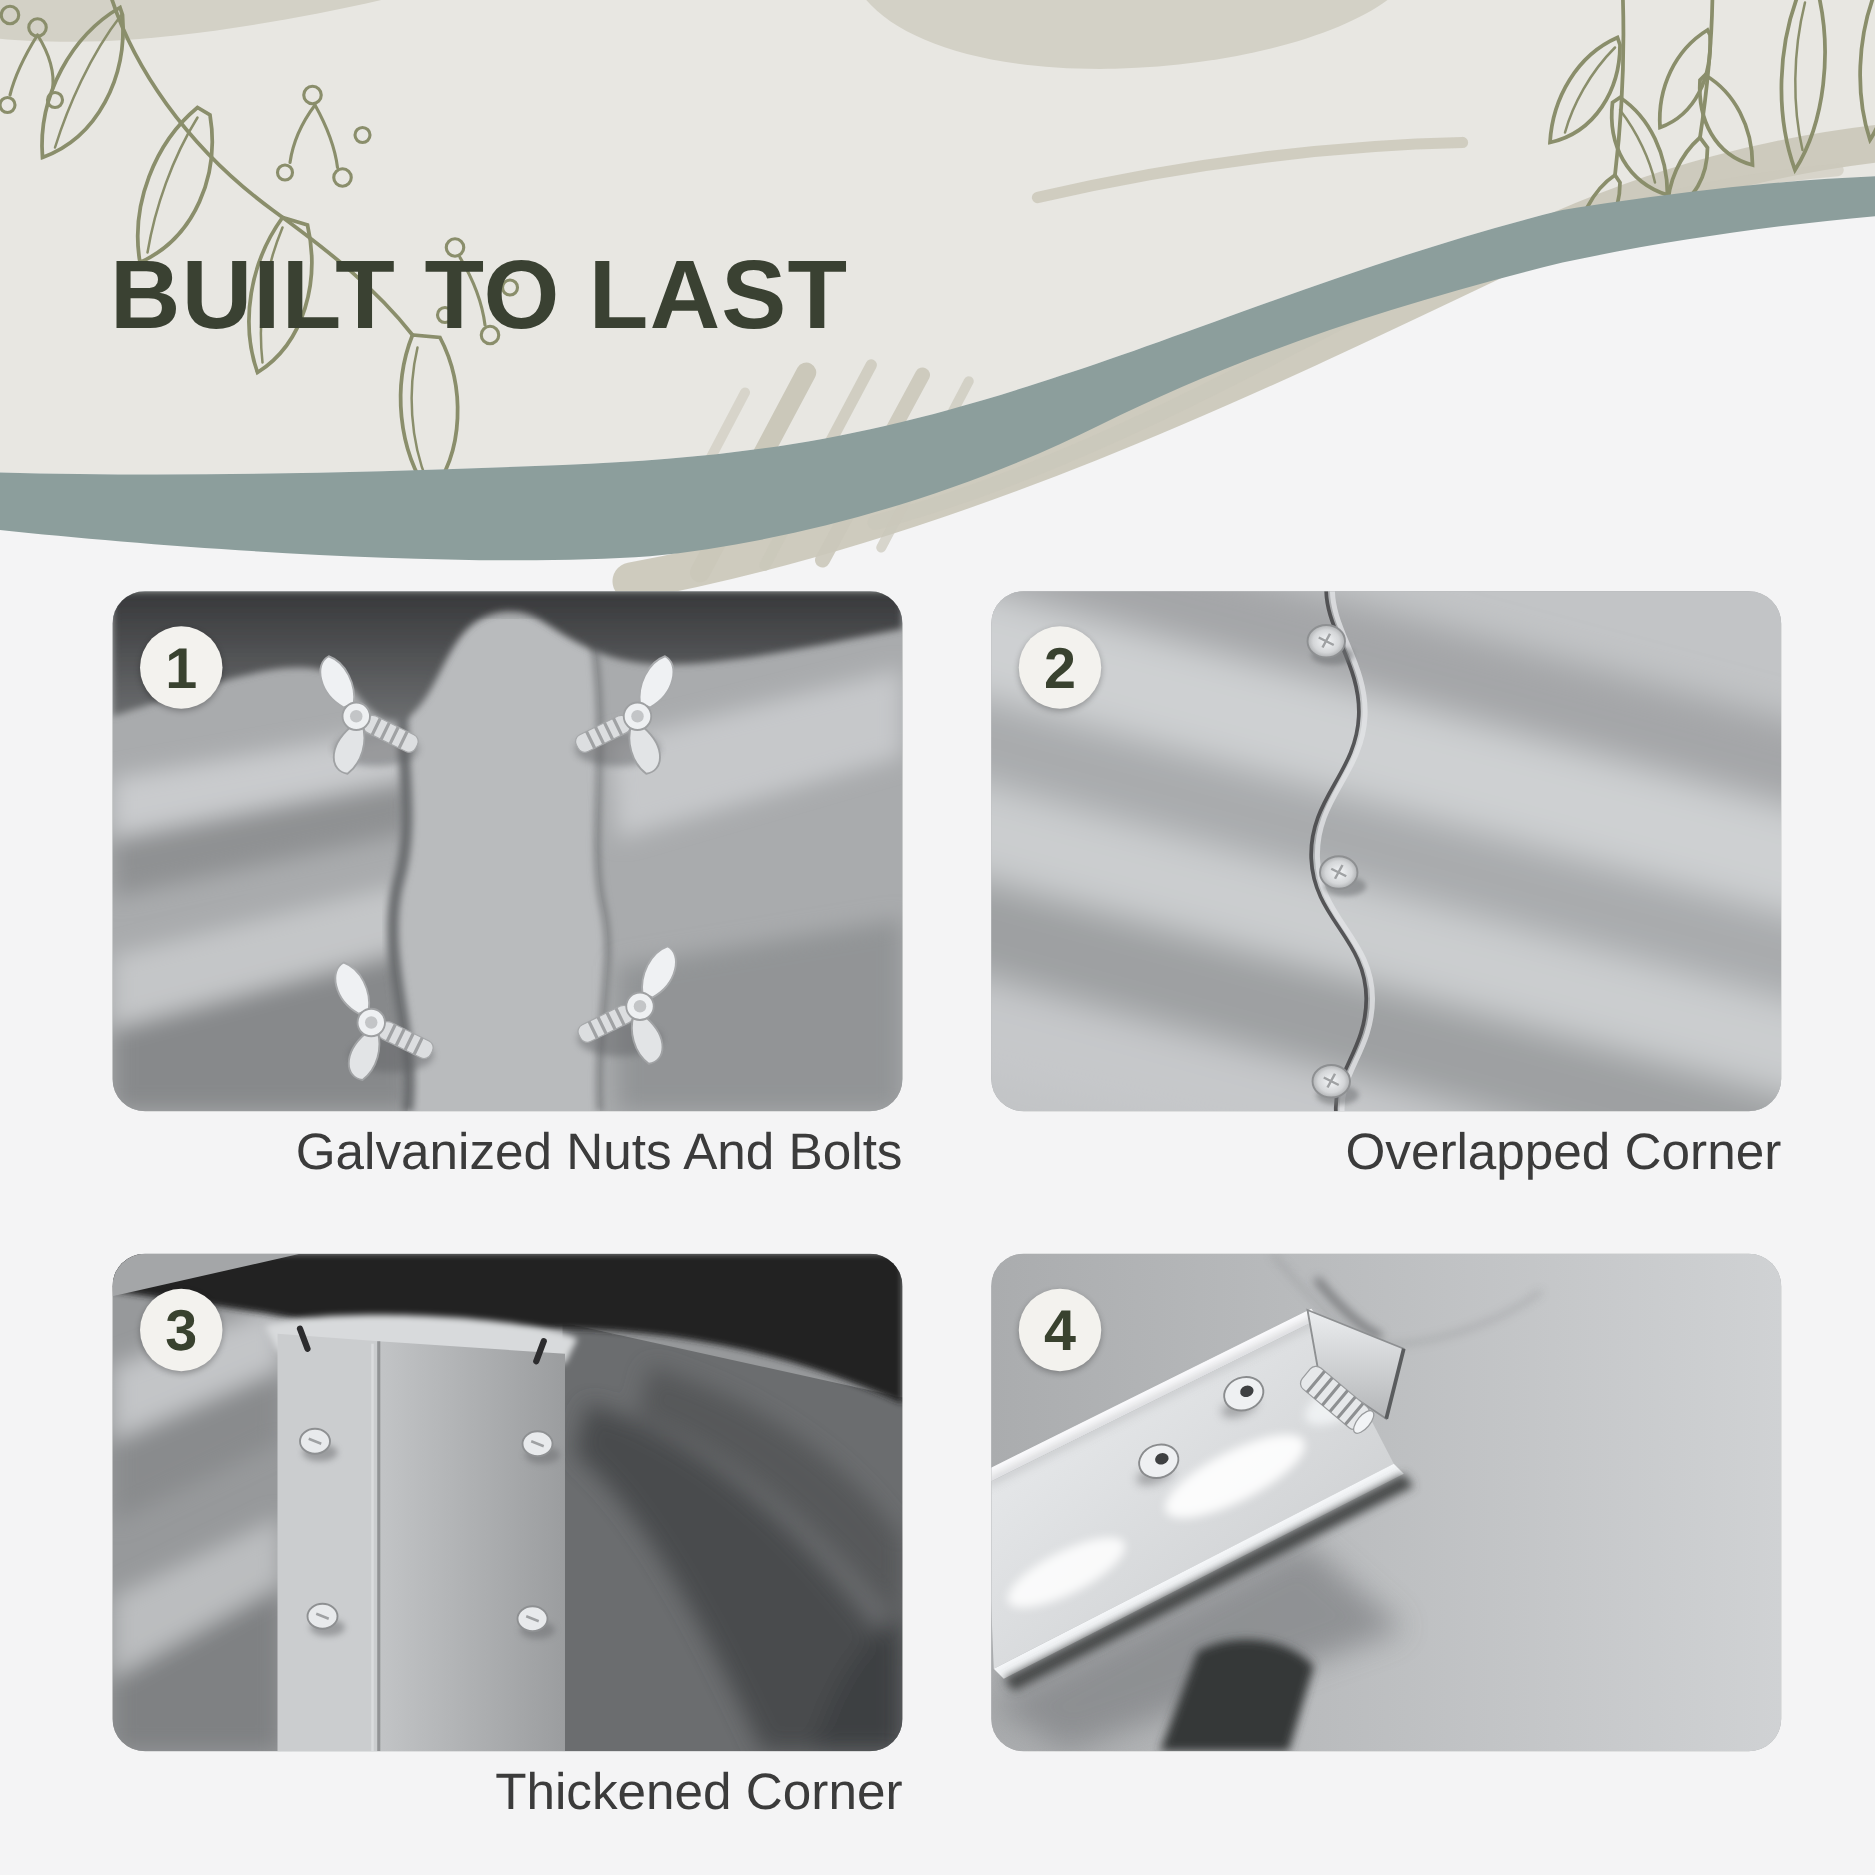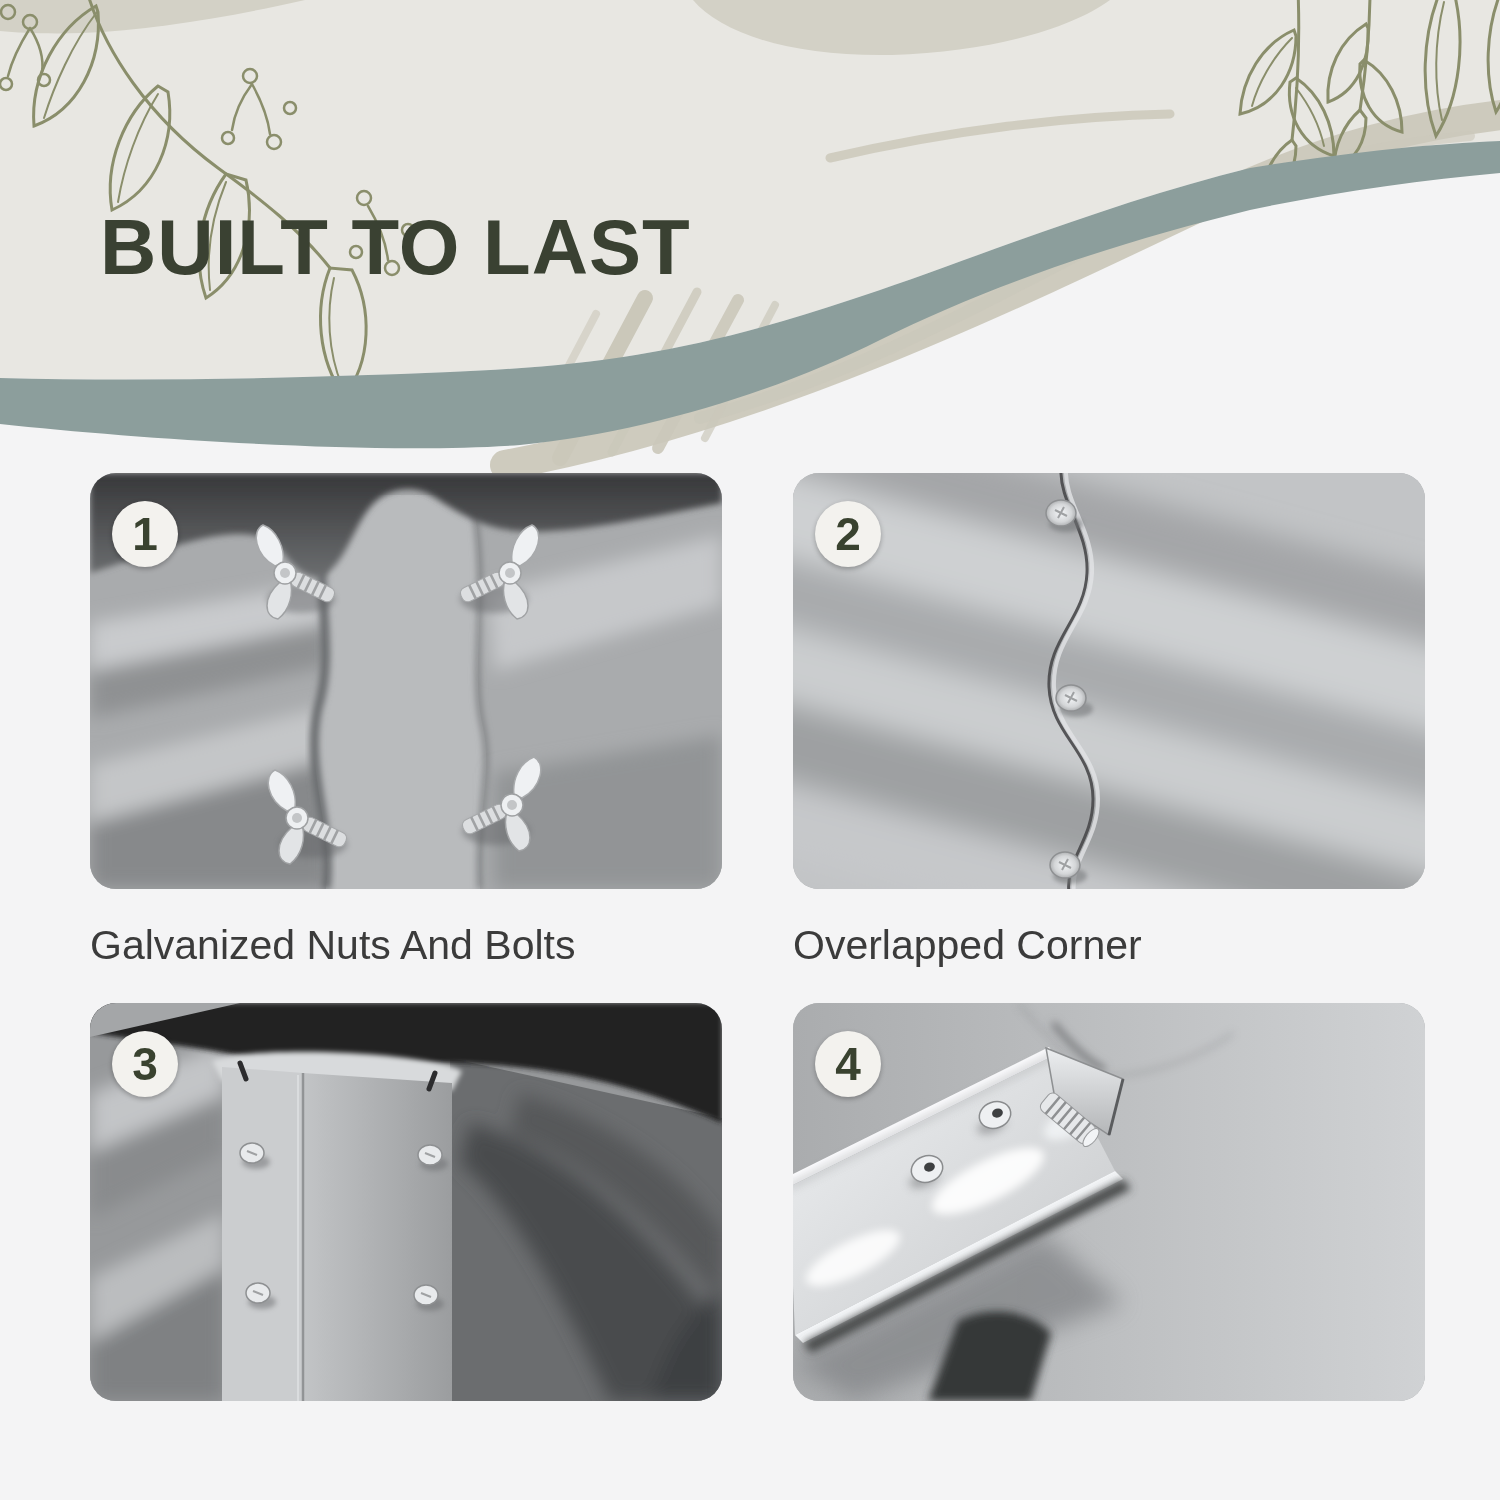--- a/index.html
+++ b/index.html
@@ -1,31 +1,31 @@
 <!DOCTYPE html>
 <html><head>
 <meta charset="utf-8">
 <style>
   html,body{margin:0;padding:0;background:#f4f4f5;}
   .canvas{position:relative;width:1500px;height:1500px;overflow:hidden;
           background:#f4f4f5;font-family:"Liberation Sans",sans-serif;}
   .header-art{position:absolute;left:0;top:0;display:block;}
-  .page-title{position:absolute;left:88px;top:196px;margin:12px;line-height:1;
+  .page-title{position:absolute;left:88px;top:196px;margin:0;line-height:1;
               font-size:78px;font-weight:700;letter-spacing:1px;color:#3a4132;}
   .card{position:absolute;width:632px;}
   .col-left{left:90px;} .col-right{left:793px;}
   .row-top{top:473px;} .row-bottom{top:1003px;}
   .photo{display:block;width:632px;border-radius:26px;overflow:hidden;position:relative;background:#a9abad;}
   .row-top .photo{height:416px;} .row-bottom .photo{height:398px;}
   .photo svg{display:block;width:100%;height:100%;}
   .badge{position:absolute;left:22px;top:28px;width:66px;height:66px;border-radius:50%;
          background:#f3f2ee;display:flex;align-items:center;justify-content:center;
          box-shadow:0 2px 5px rgba(0,0,0,.28);}
   .badge span{font-size:46px;font-weight:700;color:#39422f;line-height:1;}
-  .caption{margin:34px 0 0 0;text-align:left;font-size:41px;color:#3b3b3b;
+  .caption{margin:10px 0 0 0;text-align:right;font-size:41px;color:#3b3b3b;
            font-weight:400;line-height:1.1;}
 </style>
 </head>
 <body>
 
 <div class="canvas">
 
   <svg class="header-art" width="1500" height="520" viewBox="0 0 1500 520">
 
     <path d="M0,0 H1500 V141 C1430,144 1350,152 1250,168 C1100,205 950,268 850,300
@@ -243,20 +243,21 @@
         <path d="M150,60 l6,16 M345,70 l-6,16" stroke="#2c2c2e" stroke-width="5" stroke-linecap="round"></path>
         <use href="#p3screw" transform="translate(162,150)"></use>
         <use href="#p3screw" transform="translate(168,290)"></use>
         <use href="#p3screw" transform="translate(340,152)"></use>
         <use href="#p3screw" transform="translate(336,292)"></use>
       </svg>
       <span class="badge">
         <span>3</span>
       </span>
     </div>
+    <figcaption class="caption">Thickened Corner</figcaption>
   </figure>
 
   <figure class="card col-right row-bottom" style="margin:0">
     <div class="photo" role="img" aria-label="shiny galvanized strengthen bar with bolt inside the planter">
       <svg viewBox="0 0 632 398" preserveAspectRatio="none">
         <defs>
           <linearGradient id="p4bg" x1="0" y1="0" x2="1" y2="0">
             <stop offset="0" stop-color="#aaacae"></stop>
               <stop offset="1" stop-color="#d0d2d4"></stop>
           </linearGradient>

